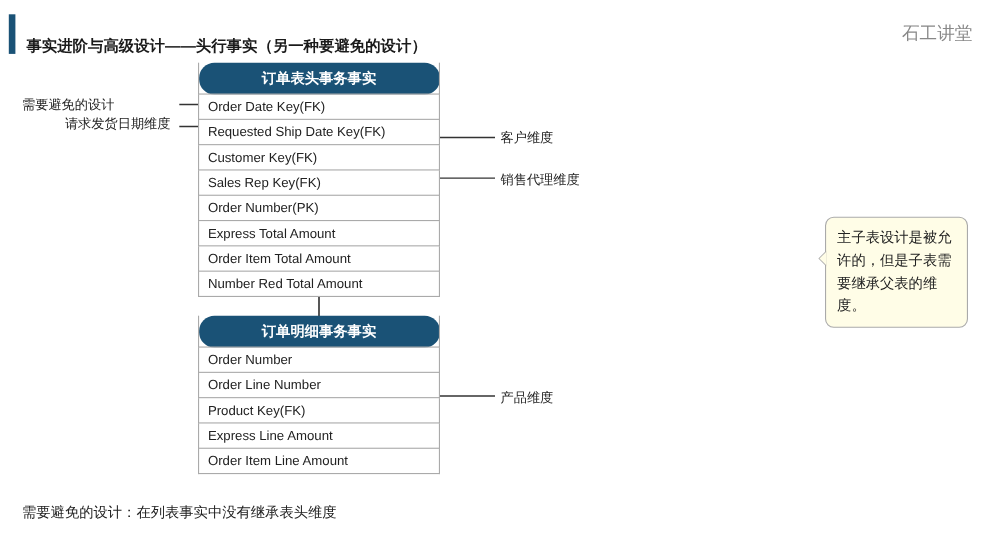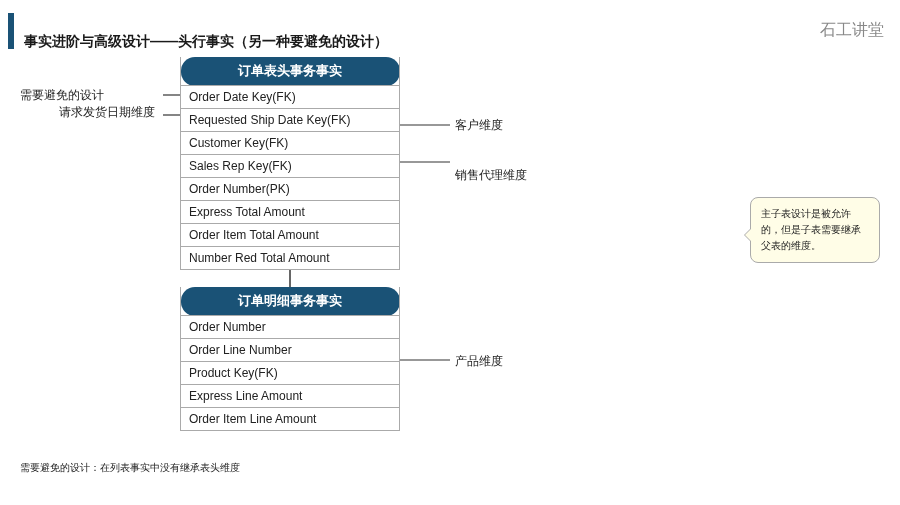--- a/index.html
+++ b/index.html
@@ -106,21 +106,21 @@
       pointer-events: none;
     }
 
     
     .callout {
       position: absolute;
       background: #fffde7;
       border: 1px solid #aaa;
       border-radius: 8px;
       padding: 8px 10px;
-      font-size: 10px;
+      font-size: 13px;
       color: #222;
       line-height: 1.6;
       width: 130px;
     }
     .callout::before {
       content: '';
       position: absolute;
       left: -14px;
       top: 30px;
       border: 7px solid transparent;
@@ -133,21 +133,21 @@
       top: 31px;
       border: 6px solid transparent;
       border-right-color: #fffde7;
     }
 
     
     .bottom-note {
       position: absolute;
       bottom: 12px;
       left: 20px;
-      font-size: 10px;
+      font-size: 13px;
       color: #222;
     }
   </style>
 </head>
 <body>
 
 <div class="title-bar">
   <div class="title-accent"></div>
   <div class="title-text">事实进阶与高级设计——头行事实（另一种要避免的设计）</div>
   <div class="logo-area">石工讲堂</div>
@@ -228,21 +228,21 @@
             <td>Order Item Line Amount</td>
           </tr>
     </tbody>
       </table>
   </div>
 
   <div class="label" style="left:20px; top:30px;">需要避免的设计</div>
   <div class="label" style="left:20px; top:47px;margin-left:39px;">请求发货日期维度</div>
 
   <div class="label" style="left:455px; top:60px;">客户维度</div>
-  <div class="label" style="left:455px; top:110px;font-family:Liberation Serif, serif;">销售代理维度</div>
+  <div class="label" style="left:455px; top:98px;font-family:Liberation Serif, serif;">销售代理维度</div>
   <div class="label" style="left:455px; top:296px;">产品维度</div>
 
   <div class="callout" style="right:20px; top:140px;">
     <span>主子表设计是被允许的，但是子表需要继承父表的维度。</span>
   </div>
 
   <div class="bottom-note">需要避免的设计：在列表事实中没有继承表头维度</div>
 
 </div>
 

